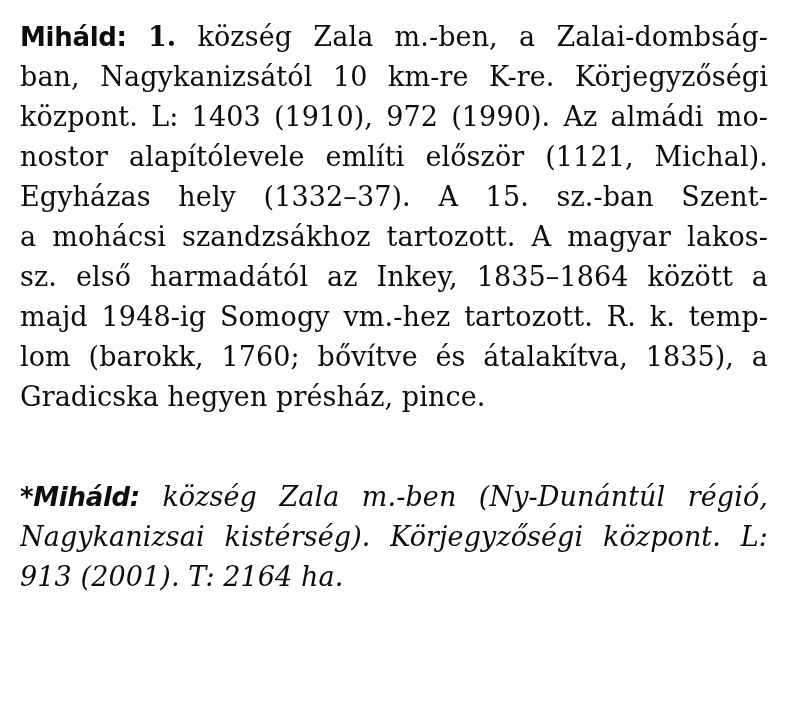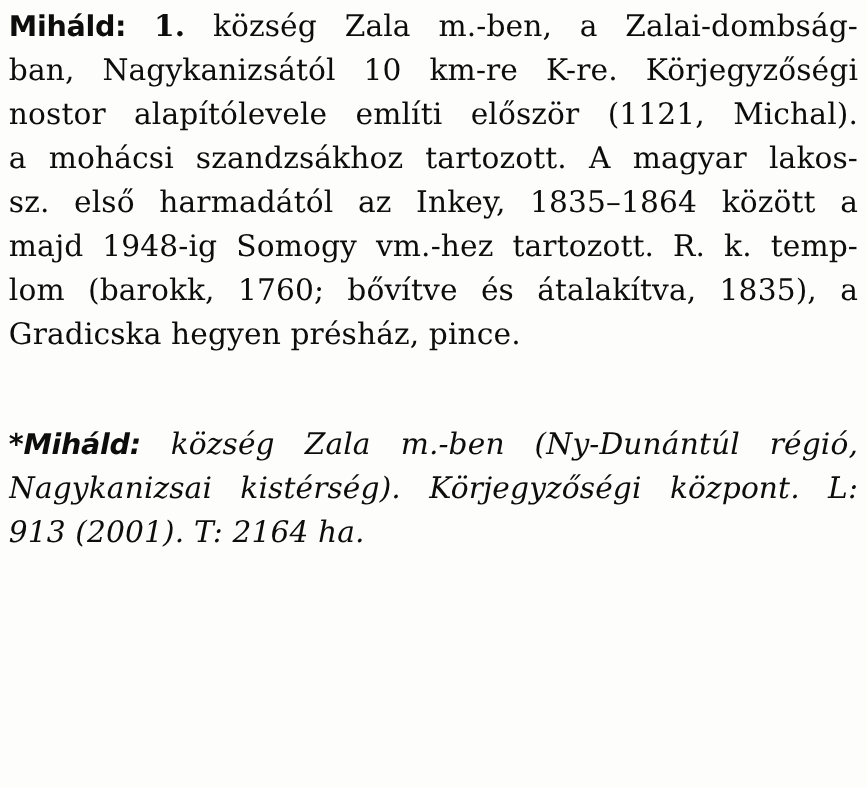--- a/index.html
+++ b/index.html
@@ -15,21 +15,21 @@
     color: #0d0d0d;
   }
   .page {
     box-sizing: border-box;
     width: 788px;
     height: 716px;
     padding: 5px 8px 0 8px;
     background: #fdfdfb;
   }
   .entry {
-    margin: 0;
+    margin: 12px;
   }
   .entry + .entry {
     margin-top: 60px;
     font-style: italic;
   }
   .text-line {
     height: 40px;
     line-height: 40px;
     font-size: 27px;
     text-align: justify;
@@ -56,21 +56,23 @@
   }
 </style>
 </head>
 <body>
 
 <div class="page">
   <div id="entries-root">
       <div class="entry">
         <div class="text-line"><span class="seg-headword">Miháld:</span><span class="seg-plain"> </span><span class="seg-bold">1.</span><span class="seg-plain"> község Zala m.-ben, a Zalai-dombság-</span></div>
         <div class="text-line"><span class="seg-plain">ban, Nagykanizsától 10 km-re K-re. Körjegyzőségi</span></div>
+        <div class="text-line"><span class="seg-plain">központ. L: 1403 (1910), 972 (1990). Az almádi mo-</span></div>
         <div class="text-line"><span class="seg-plain">nostor alapítólevele említi először (1121, Michal).</span></div>
+        <div class="text-line"><span class="seg-plain">Egyházas hely (1332–37). A 15. sz.-ban Szent-</span></div>
         <div class="text-line"><span class="seg-plain">a mohácsi szandzsákhoz tartozott. A magyar lakos-</span></div>
         <div class="text-line"><span class="seg-plain">sz. első harmadától az Inkey, 1835–1864 között a</span></div>
         <div class="text-line"><span class="seg-plain">majd 1948-ig Somogy vm.-hez tartozott. R. k. temp-</span></div>
         <div class="text-line"><span class="seg-plain">lom (barokk, 1760; bővítve és átalakítva, 1835), a</span></div>
         <div class="text-line last"><span class="seg-plain">Gradicska hegyen présház, pince.</span></div>
       </div>
       <div class="entry">
         <div class="text-line"><span class="seg-headword">*Miháld:</span><span class="seg-plain"> község Zala m.-ben (Ny-Dunántúl régió,</span></div>
         <div class="text-line"><span class="seg-plain">Nagykanizsai kistérség). Körjegyzőségi központ. L:</span></div>
         <div class="text-line last"><span class="seg-plain">913 (2001). T: 2164 ha.</span></div>

